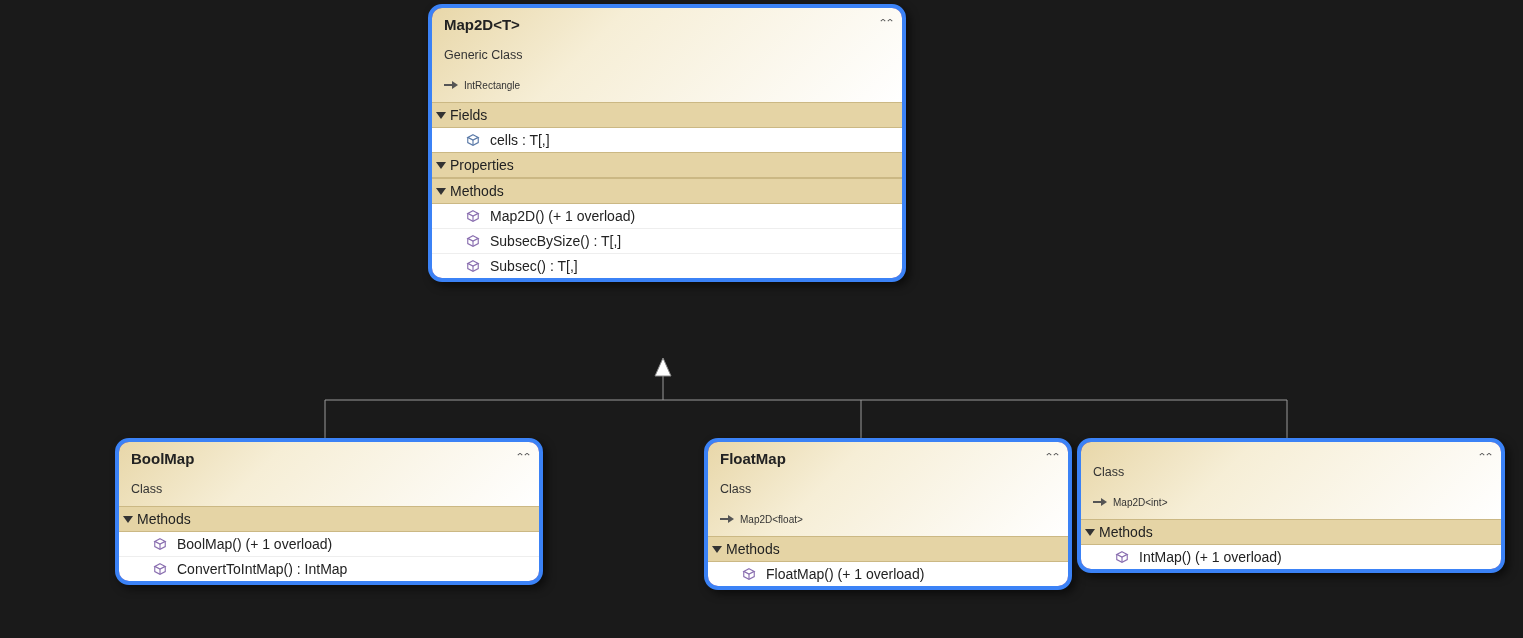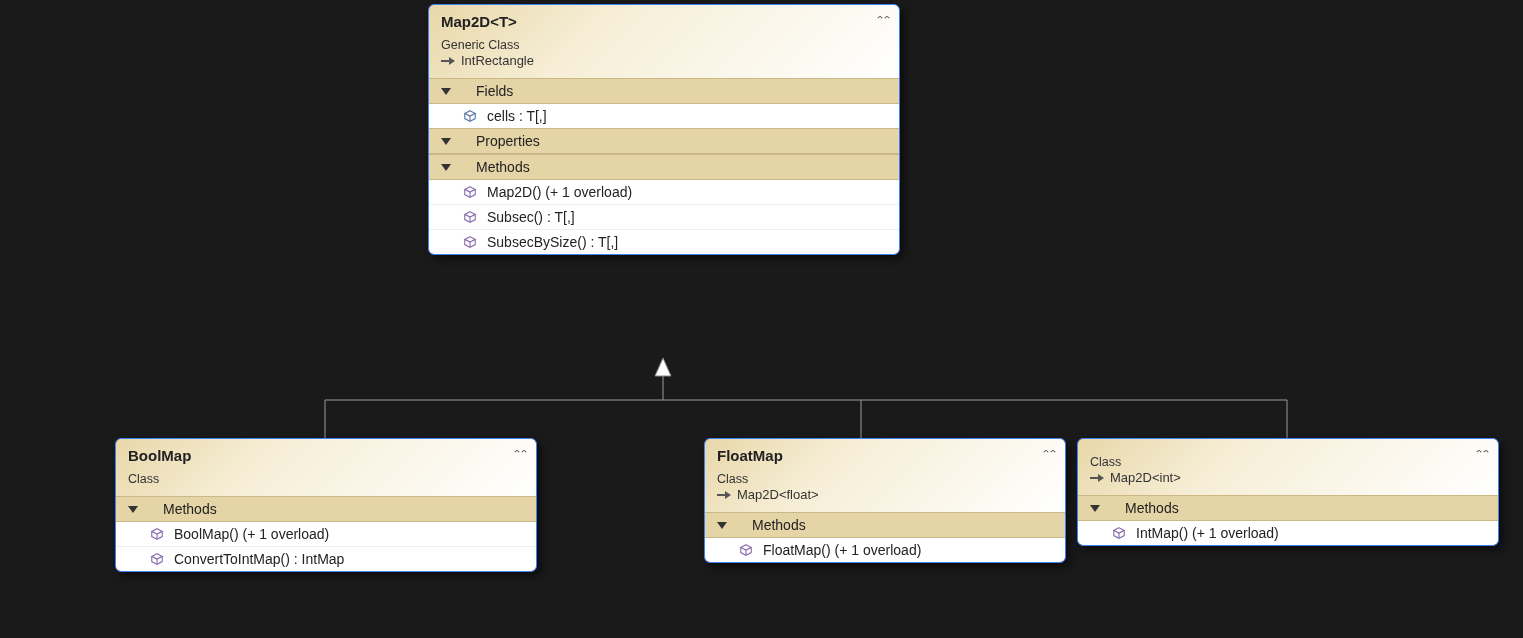--- a/index.html
+++ b/index.html
@@ -1,24 +1,24 @@
 <!DOCTYPE html>
 <html><head>
 <meta charset="utf-8">
 <style>
   html,body{margin:0;padding:0;width:1523px;height:638px;background:#1a1a1a;font-family:"Segoe UI",Arial,sans-serif;font-size:14px;color:#222;}
   .canvas{position:relative;width:1523px;height:638px;}
-  .class-box{position:absolute;background:#4c1d95;border:1px solid #3b82f6;border-radius:6px;box-shadow:4px 4px 8px rgba(0,0,0,.55);overflow:hidden;}
+  .class-box{position:absolute;background:#4c1d95;border:4px solid #3b82f6;border-radius:14px;box-shadow:4px 4px 8px rgba(0,0,0,.55);overflow:hidden;}
   .header{background:linear-gradient(135deg,#e8d7a9 0%,#f6eed6 35%,#ffffff 100%);padding:8px 12px 10px 12px;position:relative;}
   .title{font-weight:600;font-size:15px;}
-  .stereotype{font-size:12.5px;color:#333;margin-top:8px;}
-  .base{font-size:13px;color:#333;margin-top:1px;display:flex;align-items:center;gap:6px;}
+  .stereotype{font-size:12.5px;color:#333;margin-top:15px;}
+  .base{font-size:10px;color:#333;margin-top:16px;display:flex;align-items:center;gap:6px;}
   .chevrons{position:absolute;right:10px;top:8px;color:#555;font-size:12px;letter-spacing:-3px;cursor:pointer;}
   .chevrons::before{content:"\2303\2303";display:inline-block;transform:scaleY(.8);}
-  .section-h{background:#e5d4a5;border-top:1px solid #cbb884;border-bottom:1px solid #cbb884;padding:4px 12px;display:flex;align-items:center;gap:25px;font-size:14px;}
+  .section-h{background:#e5d4a5;border-top:1px solid #cbb884;border-bottom:1px solid #cbb884;padding:4px 4px;display:flex;align-items:center;gap:4px;font-size:14px;}
   .tri{width:0;height:0;border-left:5px solid transparent;border-right:5px solid transparent;border-top:7px solid #333;display:inline-block;}
   .member{padding:4px 12px 4px 34px;display:flex;align-items:center;gap:10px;font-size:14px;border-top:1px solid #eee;}
   .member:first-of-type{border-top:none;}
   .members{background:#fff;}
   .icon{width:14px;height:14px;display:inline-flex;align-items:center;justify-content:center;flex:none;}
   .arrow-icon::before{content:"";display:block;width:10px;height:2px;background:#555;position:relative;}
   .arrow-icon::after{content:"";display:block;width:0;height:0;border-top:4px solid transparent;border-bottom:4px solid transparent;border-left:6px solid #555;margin-left:-2px;}
   .arrow-icon{display:inline-flex;align-items:center;}
   svg.connector{position:absolute;left:0;top:0;pointer-events:none;}
 </style>
@@ -89,33 +89,33 @@
     <div class="member">
           <span class="icon">
             <svg viewBox="0 0 16 16">
               <g fill="none" stroke="#8a6fb0" stroke-width="1.3">
                 <path d="M8 2 L14 5 L8 8 L2 5 Z"></path>
                 <path d="M2 5 L2 11 L8 14 L14 11 L14 5"></path>
                 <path d="M8 8 L8 14"></path>
               </g>
             </svg>
           </span>
+          <span>SubsecBySize() : T[,]</span>
+        </div>
+    <div class="member">
+          <span class="icon">
+            <svg viewBox="0 0 16 16">
+              <g fill="none" stroke="#8a6fb0" stroke-width="1.3">
+                <path d="M8 2 L14 5 L8 8 L2 5 Z"></path>
+                <path d="M2 5 L2 11 L8 14 L14 11 L14 5"></path>
+                <path d="M8 8 L8 14"></path>
+              </g>
+            </svg>
+          </span>
           <span>Subsec() : T[,]</span>
-        </div>
-    <div class="member">
-          <span class="icon">
-            <svg viewBox="0 0 16 16">
-              <g fill="none" stroke="#8a6fb0" stroke-width="1.3">
-                <path d="M8 2 L14 5 L8 8 L2 5 Z"></path>
-                <path d="M2 5 L2 11 L8 14 L14 11 L14 5"></path>
-                <path d="M8 8 L8 14"></path>
-              </g>
-            </svg>
-          </span>
-          <span>SubsecBySize() : T[,]</span>
         </div>
   </div>
 </div>
 
 <div class="class-box" style="left:115px;top:438px;width:420px;">
   <div class="header">
     <span class="chevrons"></span>
     <div class="title">BoolMap</div>
     <div class="stereotype">Class</div>
   </div>

